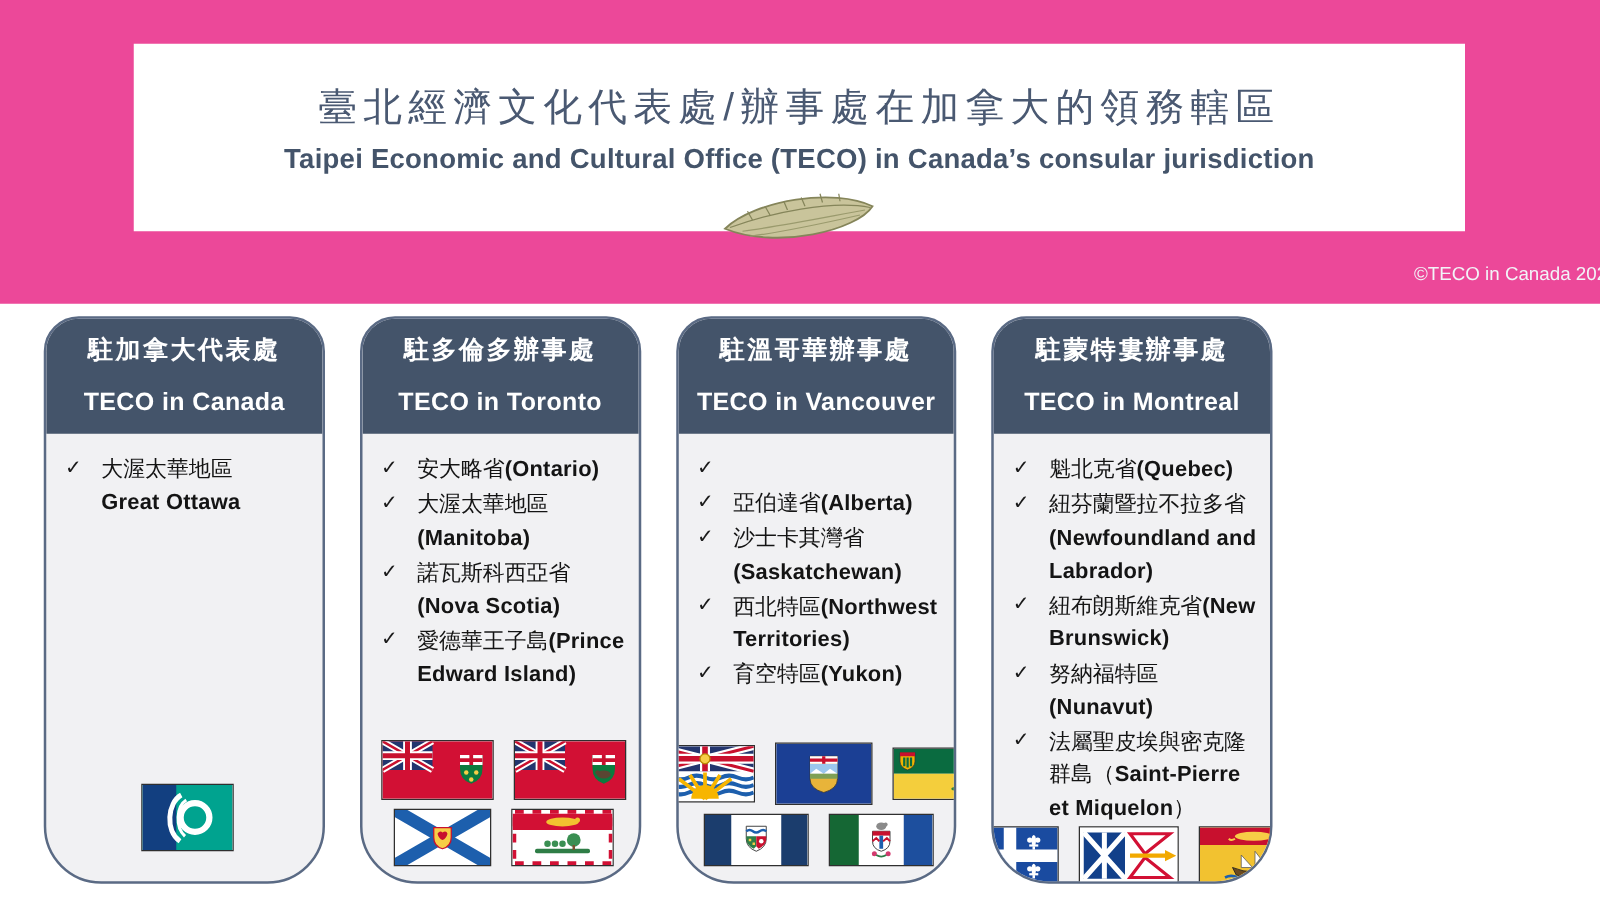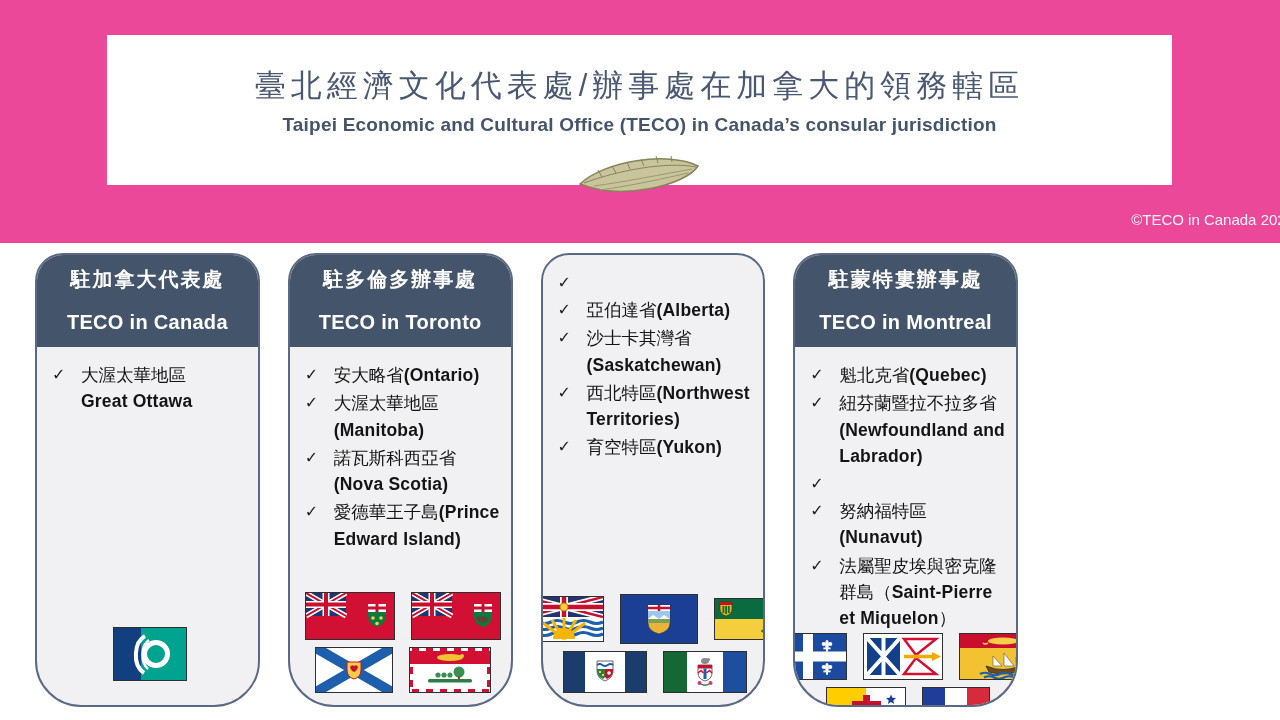--- a/index.html
+++ b/index.html
@@ -1,21 +1,21 @@
 <!DOCTYPE html>
 <html><head>
 <meta charset="utf-8">
 <style>
   html,body{margin:0;padding:0;background:#fff;}
   .slide{position:relative;width:1280px;height:720px;overflow:hidden;background:#fff;
          font-family:"Liberation Sans","DejaVu Sans",sans-serif;}
   .top-band{position:absolute;top:0;left:0;width:1280px;height:243px;background:#ec4899;padding-left:28px;}
   .header-box{position:absolute;left:107px;top:35px;width:1065px;height:150px;background:#ffffff;}
   .title-zh{margin-top:30px;text-align:center;font-size:31px;letter-spacing:5px;color:#4A5972;font-weight:500;}
-  .title-en{margin-top:7px;text-align:center;font-size:19px;font-weight:bold;color:#44546A;letter-spacing:.2px;}
+  .title-en{margin-top:7px;text-align:center;font-size:22px;font-weight:bold;color:#44546A;letter-spacing:.2px;}
   .feather{position:absolute;left:50%;bottom:-27px;transform:translateX(-50%);}
   .copyright{position:absolute;right:14px;top:211px;color:#f2f4f8;font-size:15px;}
   .cards{position:absolute;left:35px;top:253px;width:983px;height:454px;display:flex;gap:28px;}
   .card{flex:1;display:flex;flex-direction:column;background:#F1F1F3;
         border:2px solid #5A6A84;border-radius:28px 28px 46px 46px;overflow:hidden;}
   .card-header{background:#44546A;color:#fff;text-align:center;padding:11px 4px 13px;font-weight:bold;}
   .card-title-zh{font-size:20px;letter-spacing:2px;}
   .card-title-en{font-size:20px;margin-top:18px;letter-spacing:.3px;}
   .card-body{flex:1;display:flex;flex-direction:column;padding:15px 10px 0 15px;}
   ul.items{list-style:none;margin:0;padding:0;}
@@ -177,20 +177,24 @@
                     <rect x="77" y="32" width="3" height="7"></rect>
                   </g>
                 </svg>
               </span>
             </div>
           </div>
     </div>
   </div>
 
   <div class="card">
+    <div class="card-header">
+      <div class="card-title-zh">駐溫哥華辦事處</div>
+      <div class="card-title-en">TECO in Vancouver</div>
+    </div>
     <div class="card-body">
       <ul class="items">
             <li>
               <span class="mark">✓</span>
             </li>
             <li>
               <span class="mark">✓</span>
               <span class="txt"><span>亞伯達省</span><b>(Alberta)</b></span>
             </li>
             <li>
@@ -297,20 +301,21 @@
             <li>
               <span class="mark">✓</span>
               <span class="txt"><span>魁北克省</span><b>(Quebec)</b></span>
             </li>
             <li>
               <span class="mark">✓</span>
               <span class="txt"><span>紐芬蘭暨拉不拉多省</span><b>(Newfoundland and Labrador)</b></span>
             </li>
             <li>
               <span class="mark">✓</span>
+              <span class="txt"><span>紐布朗斯維克省</span><b>(New Brunswick)</b></span>
             </li>
             <li>
               <span class="mark">✓</span>
               <span class="txt"><span>努納福特區</span><b>(Nunavut)</b></span>
             </li>
             <li>
               <span class="mark">✓</span>
               <span class="txt"><span>法屬聖皮埃與密克隆群島（</span><b>Saint-Pierre et Miquelon</b><span>）</span></span>
             </li>
           </ul>

